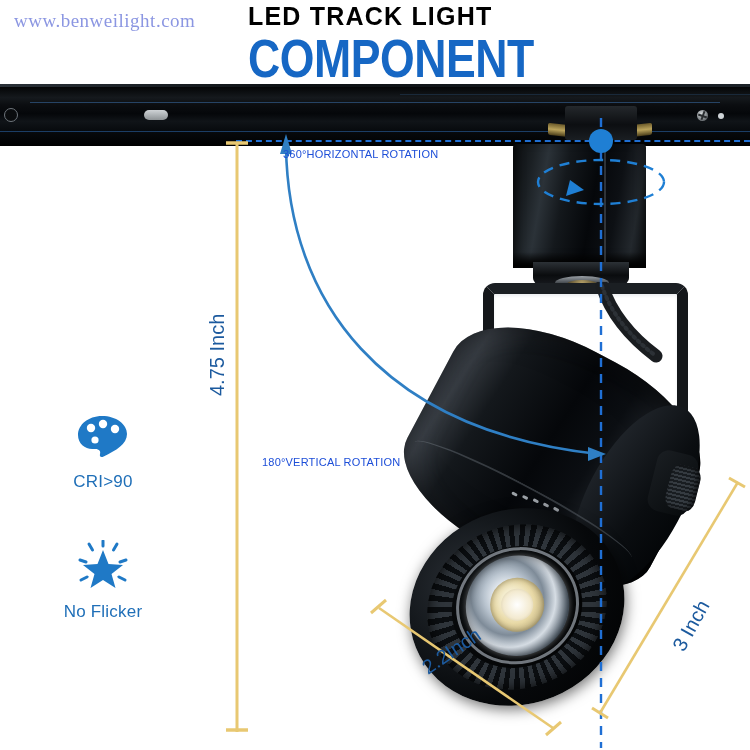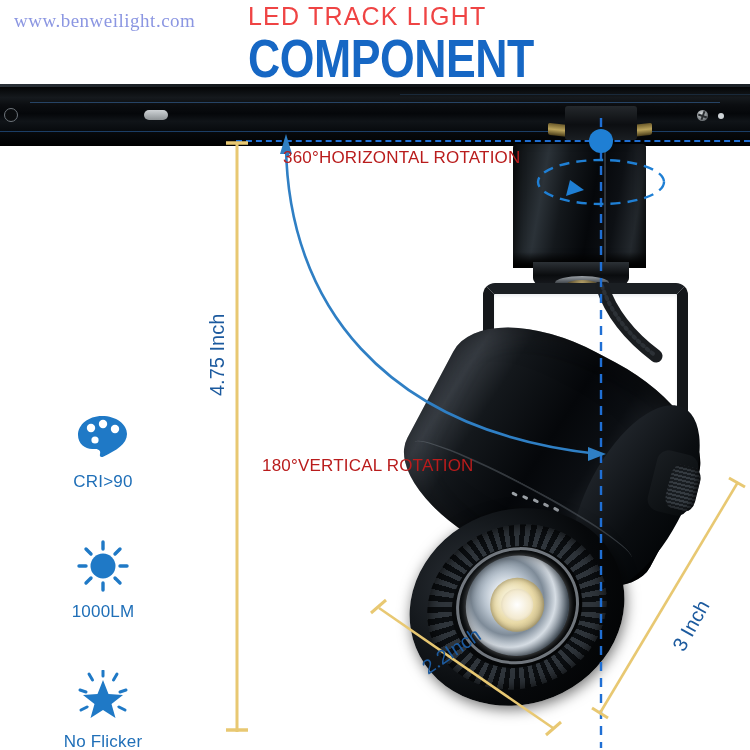--- a/index.html
+++ b/index.html
@@ -13,22 +13,22 @@
 
   
   .watermark {
     position:absolute; left:14px; top:10px;
     font-family:"Liberation Serif", serif;
     font-size:19px; letter-spacing:.5px;
     color:#8b96e2; white-space:nowrap;
   }
   .title-block { position:absolute; left:248px; top:2px; width:300px; }
   .title-sub {
-    font-size:25px; color:#ef4444; letter-spacing:1.2px;
-    font-weight:400; line-height:28px; white-space:nowrap;
+    font-size:25px; color:#000000; letter-spacing:1.2px;
+    font-weight:700; line-height:28px; white-space:nowrap;
   }
   .title-main {
     font-size:46px; color:#1667c4; font-weight:bold;
     letter-spacing:-.5px; line-height:46px;
     transform:scaleY(1.18) scaleX(.97); transform-origin:left top;
     white-space:nowrap; margin-top:1px;
   }
 
   
   .rail {
@@ -244,21 +244,21 @@
     border-radius:12px;
     background:linear-gradient(120deg,#1a1e22,#070a0c);
     transform:rotate(14deg);
   }
 
   
   .overlay { position:absolute; inset:0; width:750px; height:750px; }
 
   .anno-label {
     position:absolute;
-    color:#b91c1c; font-size:17px; letter-spacing:.2px;
+    color:#1d4ed8; font-size:11px; letter-spacing:.2px;
     white-space:nowrap;
   }
   .anno-h { left:283px; top:148px; }
   .anno-v { left:262px; top:456px; }
 
   .dim-label {
     position:absolute;
     color:#1c5a9e; font-weight:500; white-space:nowrap;
   }
   .dim-475 {
@@ -396,38 +396,20 @@
                    C 41 37.6, 52 31, 52 21 C 52 11, 41 3, 27 3 Z" fill="#1f79c6"></path>
           <circle cx="16" cy="15" r="4.2" fill="#ffffff"></circle>
           <circle cx="28" cy="11" r="4.2" fill="#ffffff"></circle>
           <circle cx="40" cy="16" r="4.2" fill="#ffffff"></circle>
           <circle cx="20" cy="27" r="3.6" fill="#ffffff"></circle>
         </svg>
       </div>
       <div class="fl">CRI&gt;90</div>
     </div>
 
-    <div class="feature">
-      <div class="fi">
-        <svg width="56" height="54" viewBox="0 0 56 54">
-          <circle cx="28" cy="27" r="12.5" fill="#1f79c6"></circle>
-          <g stroke="#1f79c6" stroke-width="3.4" stroke-linecap="round">
-            <line x1="28" y1="3" x2="28" y2="10"></line>
-            <line x1="28" y1="44" x2="28" y2="51"></line>
-            <line x1="4" y1="27" x2="11" y2="27"></line>
-            <line x1="45" y1="27" x2="52" y2="27"></line>
-            <line x1="11" y1="10" x2="16" y2="15"></line>
-            <line x1="40" y1="39" x2="45" y2="44"></line>
-            <line x1="45" y1="10" x2="40" y2="15"></line>
-            <line x1="16" y1="39" x2="11" y2="44"></line>
-          </g>
-        </svg>
-      </div>
-      <div class="fl">1000LM</div>
-    </div>
 
     <div class="feature">
       <div class="fi">
         <svg width="56" height="52" viewBox="0 0 56 52">
           <path d="M28 10 L33.5 24 L48 25 L36.5 34 L40.5 48
                    L28 40 L15.5 48 L19.5 34 L8 25 L22.5 24 Z" fill="#1f79c6"></path>
           <g stroke="#1f79c6" stroke-width="3" stroke-linecap="round">
             <line x1="28" y1="1" x2="28" y2="6"></line>
             <line x1="14" y1="4" x2="17.5" y2="10"></line>
             <line x1="42" y1="4" x2="38.5" y2="10"></line>

